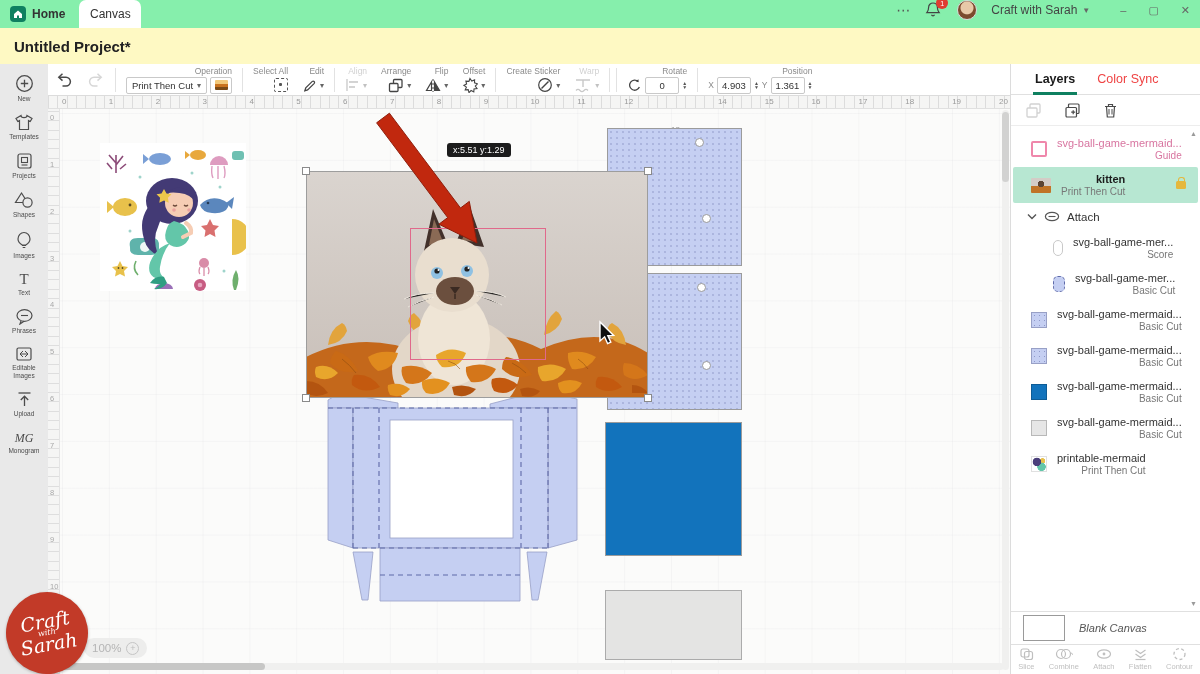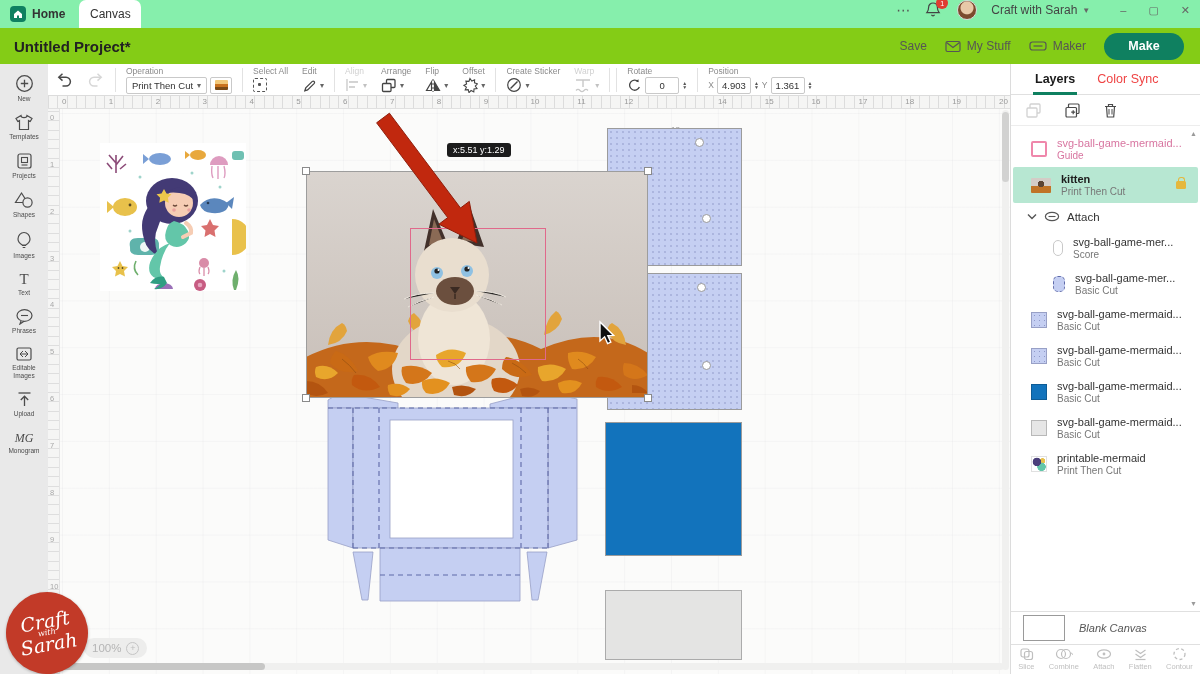--- a/index.html
+++ b/index.html
@@ -16,29 +16,29 @@
   .dots { font-size:14px; color:#555; letter-spacing:1px; }
   .bell-wrap { position:relative; width:18px; height:18px; }
   .badge { position:absolute; top:-4px; right:-5px; min-width:12px; height:12px; background:#e03c31; color:#fff; font-size:7px; border-radius:6px; display:flex; align-items:center; justify-content:center; padding:0 2px; }
   .avatar { width:20px; height:20px; border-radius:50%; background:radial-gradient(circle at 50% 38%, #e8c9a8 0 6px, #7c4a2d 7px); border:1px solid #d7d7d7; }
   .acct { font-size:12px; color:#444; display:flex; align-items:center; gap:5px; }
   .caret { font-size:8px; color:#666; }
   .winbtns { display:flex; gap:22px; margin-left:16px; font-size:11px; color:#666; }
   .winbtns span { cursor:default; }
 
   
-  .row2 { position:absolute; left:0; top:28px; width:1200px; height:36px; background:#84cc16; display:flex; align-items:center; }
+  .row2 { position:absolute; left:0; top:28px; width:1200px; height:36px; background:#fef9c3; display:flex; align-items:center; }
   .proj-title { font-size:15px; font-weight:bold; color:#222; padding-left:14px; }
   .hdr-right { margin-left:auto; display:flex; align-items:center; gap:18px; padding-right:16px; }
   .hdr-link { font-size:12px; color:#555; display:flex; align-items:center; gap:6px; }
   .make-btn { width:80px; height:27px; border-radius:14px; background:#0f8060; color:#fff; font-size:12.5px; font-weight:bold; display:flex; align-items:center; justify-content:center; border:none; }
 
   
   .toolbar { position:absolute; left:48px; top:64px; width:962px; height:32px; background:#fff; border-bottom:1px solid #dcdcdc; display:flex; align-items:center; }
-  .tool { display:flex; flex-direction:column; align-items:flex-start; justify-content:center; gap:1px; padding:0 7px; }
+  .tool { display:flex; flex-direction:column; align-items:flex-end; justify-content:center; gap:1px; padding:0 7px; }
   .tlabel { font-size:8.5px; color:#8a8a8a; white-space:nowrap; }
   .tctrl { display:flex; align-items:center; gap:3px; height:17px; }
   .vdiv { width:1px; height:24px; background:#e2e2e2; margin:0 3px; }
   .num { min-width:34px; height:17px; border:1px solid #c9c9c9; border-radius:2px; font-size:9.5px; color:#333; display:flex; align-items:center; justify-content:center; padding:0 3px; }
   .stepper { display:flex; flex-direction:column; font-size:5px; color:#555; line-height:4.5px; }
   .ddbox { height:17px; border:1px solid #c9c9c9; border-radius:2px; font-size:9.5px; color:#333; display:flex; align-items:center; gap:4px; padding:0 5px; white-space:nowrap; }
   .swatch-btn { width:22px; height:17px; border:1px solid #c9c9c9; border-radius:2px; display:flex; align-items:center; justify-content:center; background:#fff; }
   .swatch-img { width:13px; height:10px; background:linear-gradient(180deg,#f2c879 0 45%,#c9731f 45% 75%,#7a4a16 75%); border-radius:1px; }
   .disabled { opacity:.4; }
   .dashbox { width:14px; height:14px; border:1.4px dashed #555; border-radius:2px; position:relative; }
@@ -93,21 +93,21 @@
   .panel { position:absolute; left:1010px; top:64px; width:190px; height:610px; background:#fff; border-left:1px solid #dcdcdc; display:flex; flex-direction:column; }
   .ptabs { height:31px; display:flex; align-items:center; gap:22px; padding-left:24px; border-bottom:1px solid #e0e0e0; flex:none; }
   .ptab { font-size:12.5px; color:#ef4444; height:31px; display:flex; align-items:center; position:relative; }
   .ptab.active { color:#1a1a1a; font-weight:bold; }
   .ptab.active:after { content:""; position:absolute; left:-2px; right:-2px; bottom:0; height:3px; background:#0f8060; }
   .picons { height:31px; display:flex; align-items:center; gap:22px; padding-left:14px; border-bottom:1px solid #ededed; flex:none; }
   .llist { flex:1; position:relative; padding-top:5px; overflow:hidden; }
   .lrow { display:flex; align-items:center; gap:10px; height:36px; padding-left:18px; margin:0 2px; }
   .lrow.ind { padding-left:40px; }
   .lrow.sel { background:#b7e7d2; border-radius:2px; }
-  .lmeta { display:flex; flex-direction:column; gap:1px; min-width:0; }
+  .lmeta { display:flex; flex-direction:column; gap:1px; min-width:0;align-items:flex-end; }
   .lname { font-size:11px; color:#333; white-space:nowrap; }
   .ltype { font-size:10px; color:#777; white-space:nowrap; }
   .lrow.sel .lname { font-weight:bold; color:#1c1c1c; }
   .lrow.pink .lname, .lrow.pink .ltype { color:#d875a0; }
   .attach-row { height:27px; gap:7px; padding-left:14px; }
   .attach-lbl { font-size:11.5px; color:#333; }
 
   .lthumb { flex:none; }
   .t-guide { width:16px; height:16px; background:#fff; border:2px solid #ef87ab; border-radius:2px; }
   .t-kitten { width:20px; height:15px; border-radius:1px;
@@ -167,40 +167,20 @@
     <span class="winbtns">
       <span>–</span>
       <span>▢</span>
       <span>✕</span>
     </span>
   </div>
 </div>
 
 <div class="row2">
   <span class="proj-title">Untitled Project*</span>
-  <div class="hdr-right">
-    <span class="hdr-link">
-        <span>Save</span>
-      </span>
-    <span class="hdr-link">
-      <svg width="16" height="13" viewBox="0 0 16 13">
-          <rect x="1" y="1.5" width="14" height="10" rx="1.5" fill="none" stroke="#555" stroke-width="1.2"></rect>
-          <path d="M1.5 2.5 L8 7.5 L14.5 2.5" fill="none" stroke="#555" stroke-width="1.2"></path>
-        </svg>
-      <span>My Stuff</span>
-    </span>
-    <span class="hdr-link">
-      <svg width="18" height="12" viewBox="0 0 18 12">
-          <rect x="1" y="2" width="16" height="8" rx="2.5" fill="none" stroke="#555" stroke-width="1.2"></rect>
-          <line x1="4.5" y1="6" x2="13.5" y2="6" stroke="#555" stroke-width="1.2"></line>
-        </svg>
-      <span>Maker</span>
-    </span>
-    <button class="make-btn">Make</button>
-  </div>
 </div>
 
 <div class="toolbar">
   <span class="tool">
     <svg width="18" height="17" viewBox="0 0 18 17">
         <path d="M7.5 2.8 L3.8 6.2 L7.5 9.6" fill="none" stroke="#4a4a4a" stroke-width="1.5"></path>
         <path d="M4.2 6.2 H11 a4.4 4.4 0 0 1 0 8.8 H7.5" fill="none" stroke="#4a4a4a" stroke-width="1.5"></path>
       </svg>
   </span>
   <span class="tool disabled">

